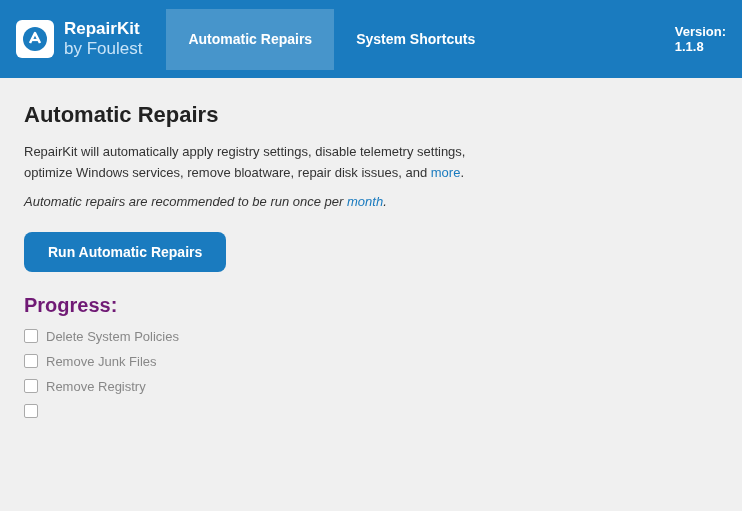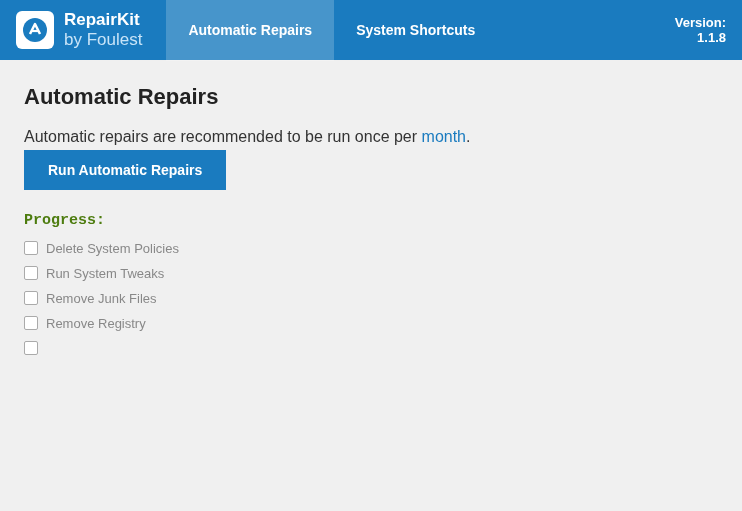--- a/index.html
+++ b/index.html
@@ -4,21 +4,21 @@
   <style>
     * { box-sizing: border-box; margin: 0; padding: 0; }
     body { font-family: 'Segoe UI', Arial, sans-serif; background: #f0f0f0; width: 742px; min-height: 511px; }
 
     
     .header {
       background: #1a7bbf;
       display: flex;
       align-items: center;
       padding: 0 16px;
-      height: 60px;
+      height: 78px;
       color: white;
     }
     .logo-area {
       display: flex;
       align-items: center;
       margin-right: 24px;
     }
     .logo-icon {
       width: 38px;
       height: 38px;
@@ -63,21 +63,20 @@
       font-size: 14px;
       font-weight: 600;
       color: white;
       cursor: pointer;
       white-space: nowrap;
     }
     .nav-item.active {
       background: rgba(255,255,255,0.2);
     }
     .version-area {
-      text-align: right;
       font-size: 13px;
       color: white;
       font-weight: 600;
       white-space: nowrap;
     }
 
     
     .content {
       padding: 24px 24px 24px 24px;
     }
@@ -91,54 +90,55 @@
       font-size: 13px;
       color: #333;
       line-height: 1.6;
       margin-bottom: 8px;
     }
     .description a, .description .highlight {
       color: #1a7bbf;
       text-decoration: none;
     }
     .recommend {
-      font-size: 16px;
+      font-size: 13px;
       color: #333;
+      margin-bottom: 20px;
       line-height: 1.6;
+      font-style: italic;
     }
     .recommend .blue {
       color: #1a7bbf;
     }
     .run-button {
       background: #1a7bbf;
       color: white;
       border: none;
       padding: 12px 24px;
       font-size: 14px;
       font-weight: 600;
-      border-radius: 0;
+      border-radius: 8px;
       cursor: pointer;
       margin-bottom: 22px;
     }
     .progress-label {
-      font-size: 15px;
+      font-size: 20px;
       font-weight: bold;
-      color: #4d7c0f;
+      color: #701a75;
       margin-bottom: 12px;
-      font-family: Liberation Mono, monospace;
     }
     .checklist {
       list-style: none;
       display: flex;
       flex-direction: column;
       gap: 10px;
     }
     .checklist-item {
       display: flex;
-      align-items: center;
+      align-items: flex-start;
       gap: 8px;
       font-size: 13px;
       color: #888;
     }
     .checklist-item .checkbox {
       width: 14px;
       height: 14px;
       border: 1.5px solid #aaa;
       border-radius: 2px;
       background: white;
@@ -170,40 +170,40 @@
 
   <div class="version-area">
     <span>Version:</span><br>
     <span>1.1.8</span>
   </div>
 </header>
 
 <main class="content">
   <h1 class="page-title">Automatic Repairs</h1>
 
+  <p class="description">
+    <span>RepairKit will automatically apply registry settings, disable telemetry settings,</span><br>
+    <span>optimize Windows services, remove bloatware, repair disk issues, and </span><span class="highlight">more</span><span>.</span>
+  </p>
 
   <p class="recommend">
     <span>Automatic repairs are recommended to be run once per </span><span class="blue">month</span><span>.</span>
   </p>
 
   <button class="run-button">Run Automatic Repairs</button>
 
   <div class="progress-label">Progress:</div>
 
   <ul class="checklist">
   <li class="checklist-item">
         <div class="checkbox"></div>
         <span>Delete System Policies</span>
       </li>
       <li class="checklist-item">
         <div class="checkbox"></div>
-        <span>Run System Tweaks</span>
-      </li>
-      <li class="checklist-item">
-        <div class="checkbox"></div>
         <span>Remove Junk Files</span>
       </li>
       <li class="checklist-item">
         <div class="checkbox"></div>
         <span>Remove Registry</span>
       </li>
       <li class="checklist-item">
         <div class="checkbox"></div>
       </li>
     </ul>

